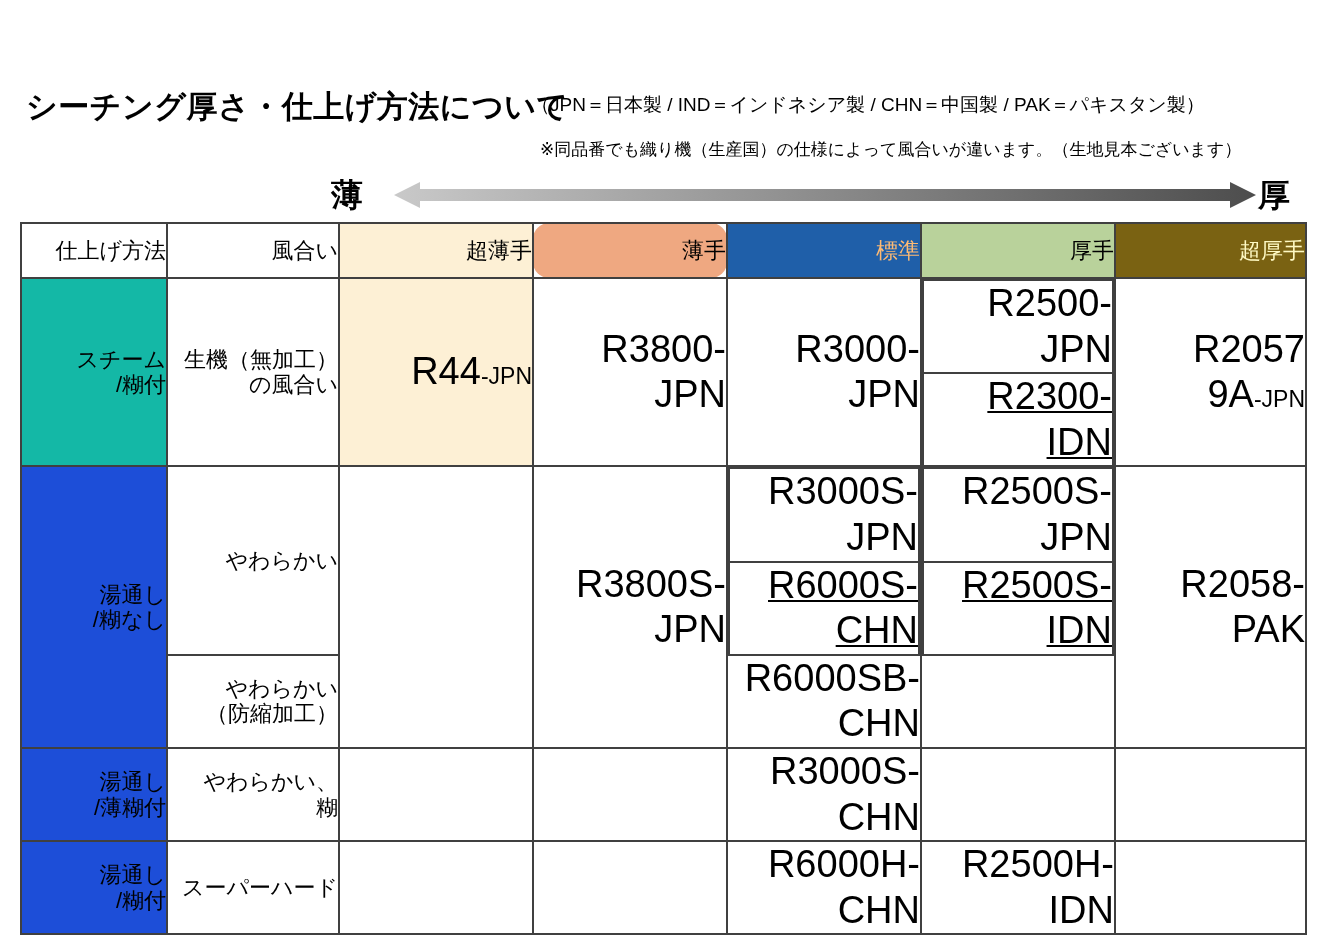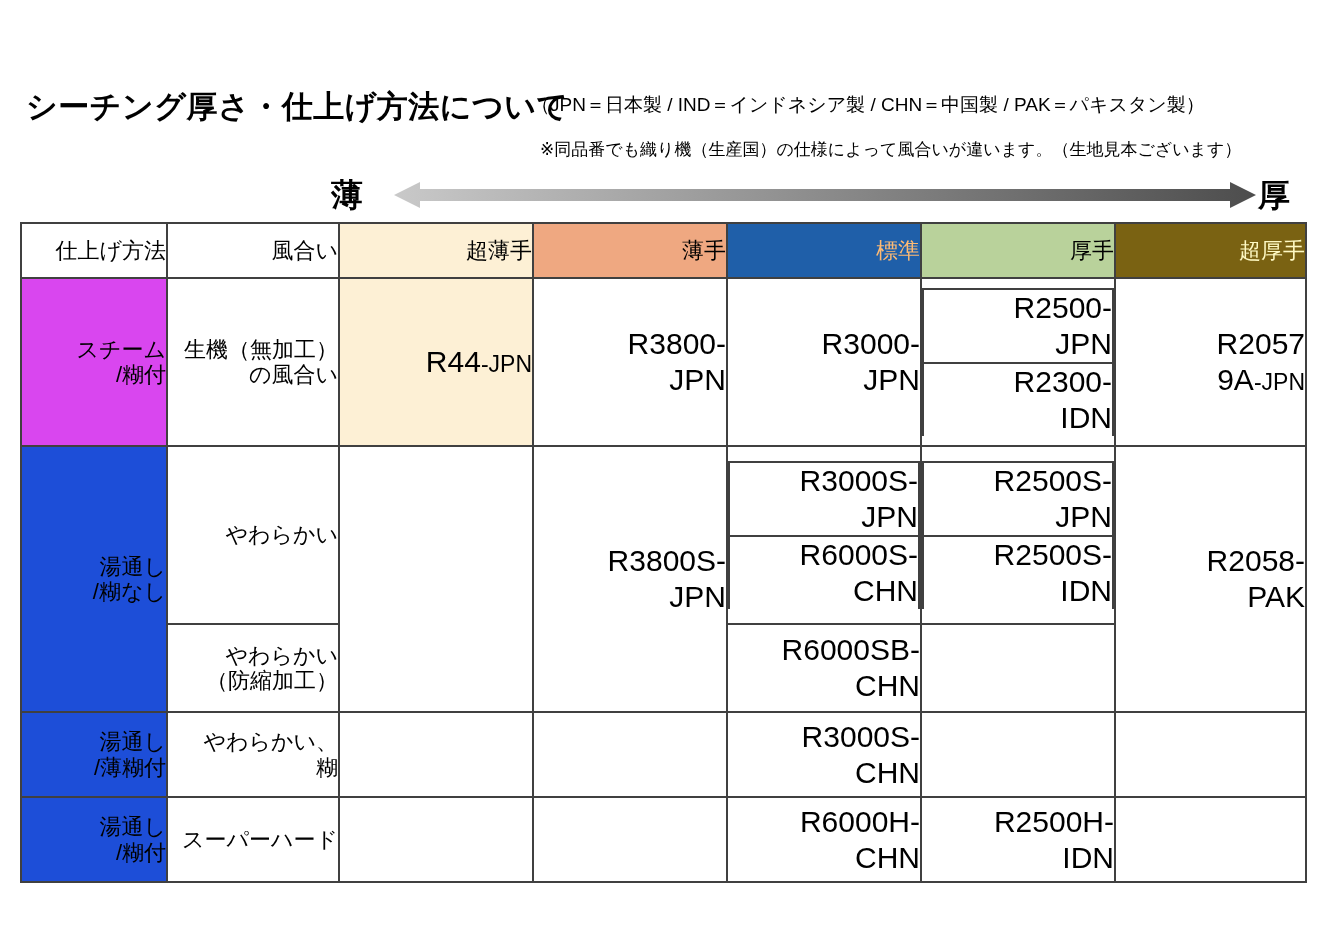--- a/index.html
+++ b/index.html
@@ -116,29 +116,29 @@
   col.c-g4     { width: 194px; }
   col.c-g5     { width: 191px; }
 
   
   .hdr {
     height: 55px;
     font-size: 23px;
   }
   .hdr-plain { background: #ffffff; }
   .hdr-g1 { background: #fdf0d5; }
-  .hdr-g2 { background: #efa881; }
+  .hdr-g2 { background: #efa881; border-radius: 16px; }
   .hdr-g3 { background: #1f5fa9; color: #fdba74; }
   .hdr-g4 { background: #b9d29b; }
   .hdr-g5 { background: #7a6212; color: #fef9c3; }
   .hdr-cat { font-size: 26px; }
 
   
   .method-cell {
-    background: #d946ef;
+    background: #14b8a6;
     font-size: 24px;
     line-height: 1.25;
   }
   .method-cell.light {
     background: #1d4ed8;
   }
   .feel-cell {
     background: #ffffff;
     font-size: 21px;
     line-height: 1.3;
@@ -146,39 +146,39 @@
 
   
   .cell-white { background: #ffffff; }
   .cell-cream { background: #fdf0d5; }
 
   .code {
     display: block;
     line-height: 1.2;
   }
   .code .big {
-    font-size: 30px;
+    font-size: 38px;
   }
   .code .origin {
     font-size: 23px;
   }
   .nowrap { white-space: nowrap; }
 
   
   .subgrid {
     width: 100%;
     border-collapse: collapse;
     table-layout: fixed;
   }
   .subgrid td {
     border: 0;
     border-bottom: 2px solid #404040;
     padding: 0;
   }
-  .subgrid tr:last-child td { border-bottom: 0; }
+  .subgrid tr:last-child td { border-bottom: 0; text-decoration: underline; }
 
   .pad-cell { padding: 6px 2px; }
 </style>
 </head>
 <body>
 
 <div class="page">
 
   <div class="header">
     <div class="title">シーチング厚さ・仕上げ方法について</div>

